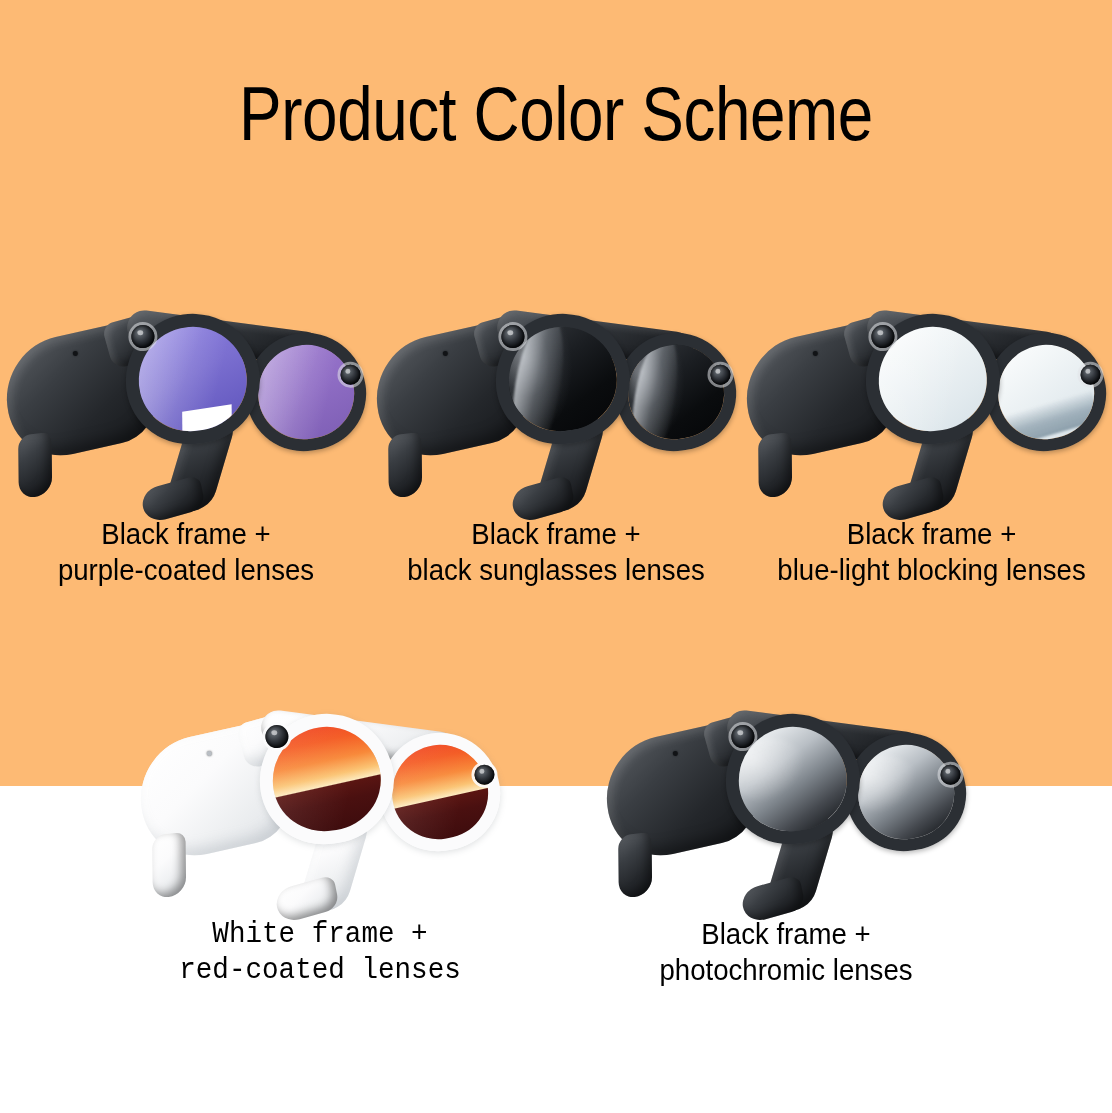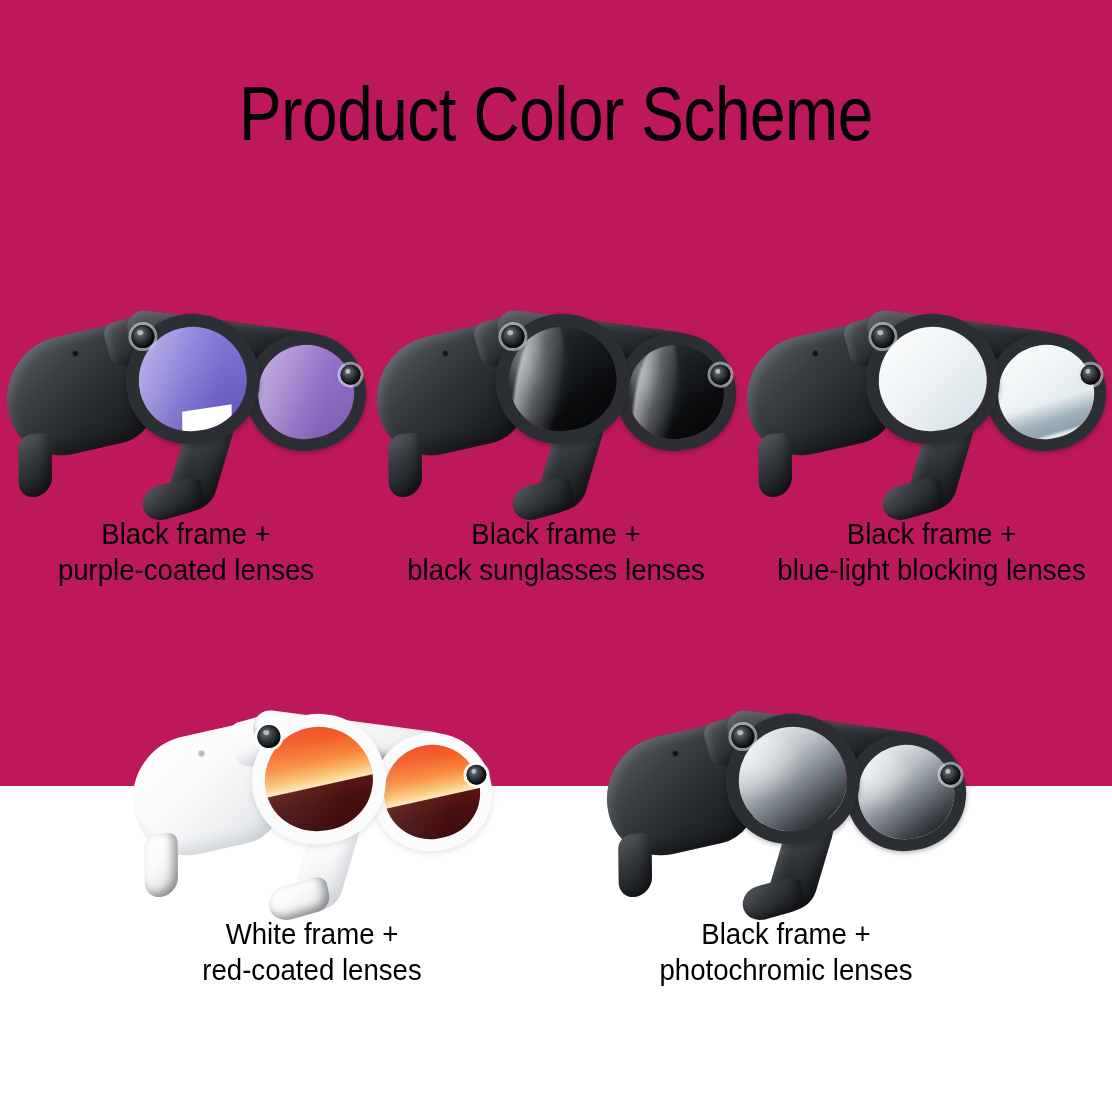--- a/index.html
+++ b/index.html
@@ -12,21 +12,21 @@
     height: 1113px;
     overflow: hidden;
     font-family: "Liberation Sans", sans-serif;
     color: #0a0a0a;
   }
 
   #page {
     position: relative;
     width: 1112px;
     height: 786px;
-    background: #be185d;
+    background: #fdba74;
   }
 
   
   .page-title {
     position: absolute;
     left: 0;
     top: 72px;
     width: 1112px;
     text-align: center;
     font-size: 76px;
@@ -58,21 +58,21 @@
     transform: scaleX(0.92);
     transform-origin: 50% 50%;
     white-space: nowrap;
     color: #000000;
   }
   .caption .l2 { display: block; }
 
   .cell-1 { left: 0px;   top: 292px; }
   .cell-2 { left: 370px; top: 292px; }
   .cell-3 { left: 740px; top: 292px; }
-  .cell-4 { left: 126px; top: 692px; }
+  .cell-4 { left: 134px; top: 692px; font-family: Liberation Mono, monospace; }
   .cell-5 { left: 600px; top: 692px; }
 
   .cell-3 .caption { transform: scaleX(0.92) translateX(6px); }
 
   
   .glasses {
     position: absolute;
     left: 0; top: 0;
     width: 372px;
     height: 210px;

